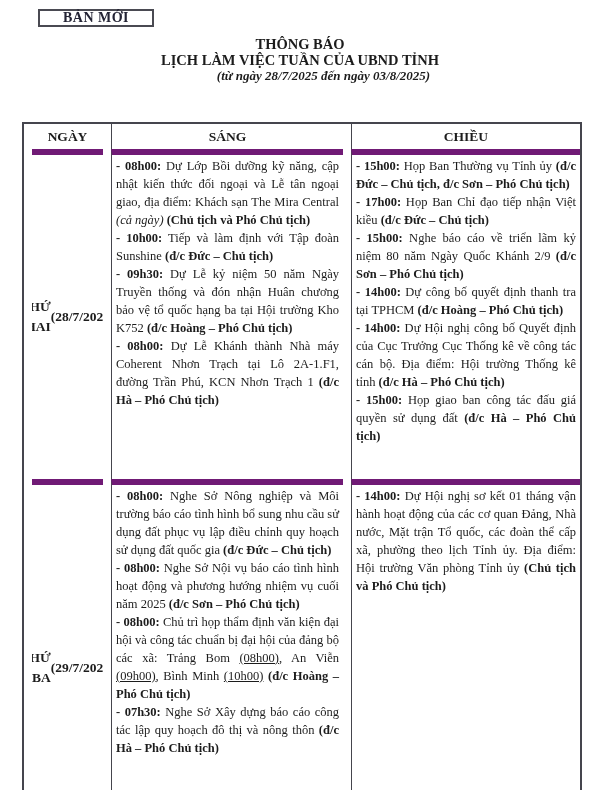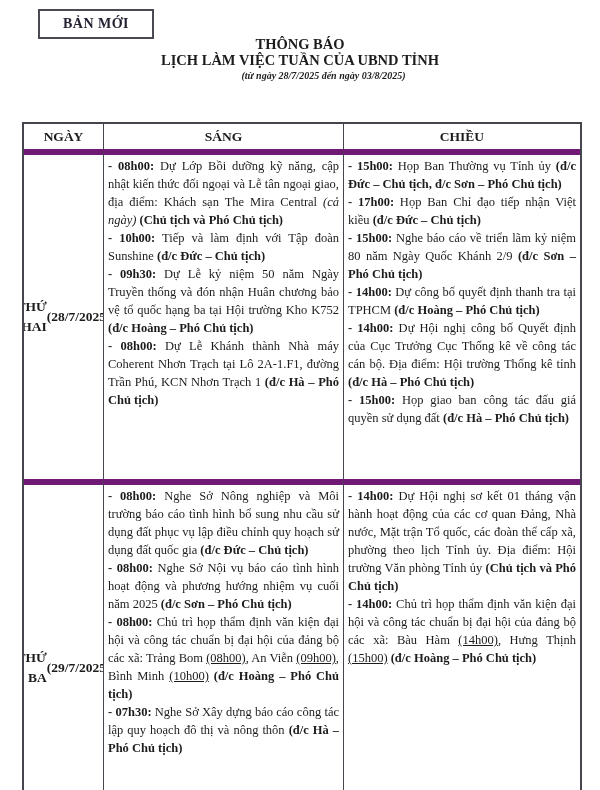--- a/index.html
+++ b/index.html
@@ -6,41 +6,41 @@
   html,body { width:600px; height:790px; }
   body {
     background:#ffffff;
     color:#1c1c1c;
     font-family:"Liberation Serif","DejaVu Serif",serif;
     position:relative;
     overflow:hidden;
   }
   .badge {
     position:absolute; left:38px; top:9px;
-    width:116px; height:30px;
+    width:116px; height:18px;
     border:2px solid #4a4a52;
     display:flex; align-items:center; justify-content:center;
     background:#fff;
   }
   .badge-label {
     font-weight:bold; font-size:14px; letter-spacing:0.5px; color:#232334;
   }
   .title-block {
     position:absolute; top:37px; left:0; width:600px;
     text-align:center; line-height:15.5px;
   }
   .title-1, .title-2 { font-weight:bold; font-size:14.5px; }
-  .title-3 { font-weight:bold; font-style:italic; font-size:10px;margin-left:47px; }
+  .title-3 { font-weight:bold; font-style:italic; font-size:13px;margin-left:47px; }
 
   .sched-table {
     position:absolute; left:22px; top:122px; width:560px;
     border:2px solid #45454d; background:#fff;
   }
   .trow { display:grid; grid-template-columns:79px 240px 237px; }
-  .cell { overflow:hidden; }
+  .cell { overflow:hidden;margin-left:8px; }
   .cell + .cell { border-left:1px solid #45454d; }
   .body-row .cell { border-top:6px solid #701a75; }
   .header-row .cell {
     height:25px; display:flex; align-items:center; justify-content:center;
     font-weight:bold; font-size:13.5px;
   }
   .body-row-0 .cell { height:330px; }
   .body-row-1 .cell { height:371px; }
   .day-cell {
     display:flex; flex-direction:row; align-items:center; justify-content:center;
@@ -101,17 +101,16 @@
           <div class="day-date">(29/7/2025)</div>
         </div>
         <div class="cell sched-cell">
           <p class="item"><span class="sb">- 08h00:</span><span> Nghe Sở Nông nghiệp và Môi trường báo cáo tình hình bổ sung nhu cầu sử dụng đất phục vụ lập điều chỉnh quy hoạch sử dụng đất quốc gia </span><span class="sb">(đ/c Đức – Chủ tịch)</span></p>
           <p class="item"><span class="sb">- 08h00:</span><span> Nghe Sở Nội vụ báo cáo tình hình hoạt động và phương hướng nhiệm vụ cuối năm 2025 </span><span class="sb">(đ/c Sơn – Phó Chủ tịch)</span></p>
           <p class="item"><span class="sb">- 08h00:</span><span> Chủ trì họp thẩm định văn kiện đại hội và công tác chuẩn bị đại hội của đảng bộ các xã: Trảng Bom </span><span class="su">(08h00)</span><span>, An Viễn </span><span class="su">(09h00)</span><span>, Bình Minh </span><span class="su">(10h00)</span><span> </span><span class="sb">(đ/c Hoàng – Phó Chủ tịch)</span></p>
           <p class="item"><span class="sb">- 07h30:</span><span> Nghe Sở Xây dựng báo cáo công tác lập quy hoạch đô thị và nông thôn </span><span class="sb">(đ/c Hà – Phó Chủ tịch)</span></p>
         </div>
         <div class="cell sched-cell">
           <p class="item"><span class="sb">- 14h00:</span><span> Dự Hội nghị sơ kết 01 tháng vận hành hoạt động của các cơ quan Đảng, Nhà nước, Mặt trận Tổ quốc, các đoàn thể cấp xã, phường theo lịch Tỉnh ủy. Địa điểm: Hội trường Văn phòng Tỉnh ủy </span><span class="sb">(Chủ tịch và Phó Chủ tịch)</span></p>
-          <p class="item"><span class="sb">- 14h00:</span><span> Chủ trì họp thẩm định văn kiện đại hội và công tác chuẩn bị đại hội của đảng bộ các xã: Bàu Hàm </span><span class="su">(14h00)</span><span>, Hưng Thịnh </span><span class="su">(15h00)</span><span> </span><span class="sb">(đ/c Hoàng – Phó Chủ tịch)</span></p>
         </div>
       </div>
     </div>
 </div>
 
 </body></html>

